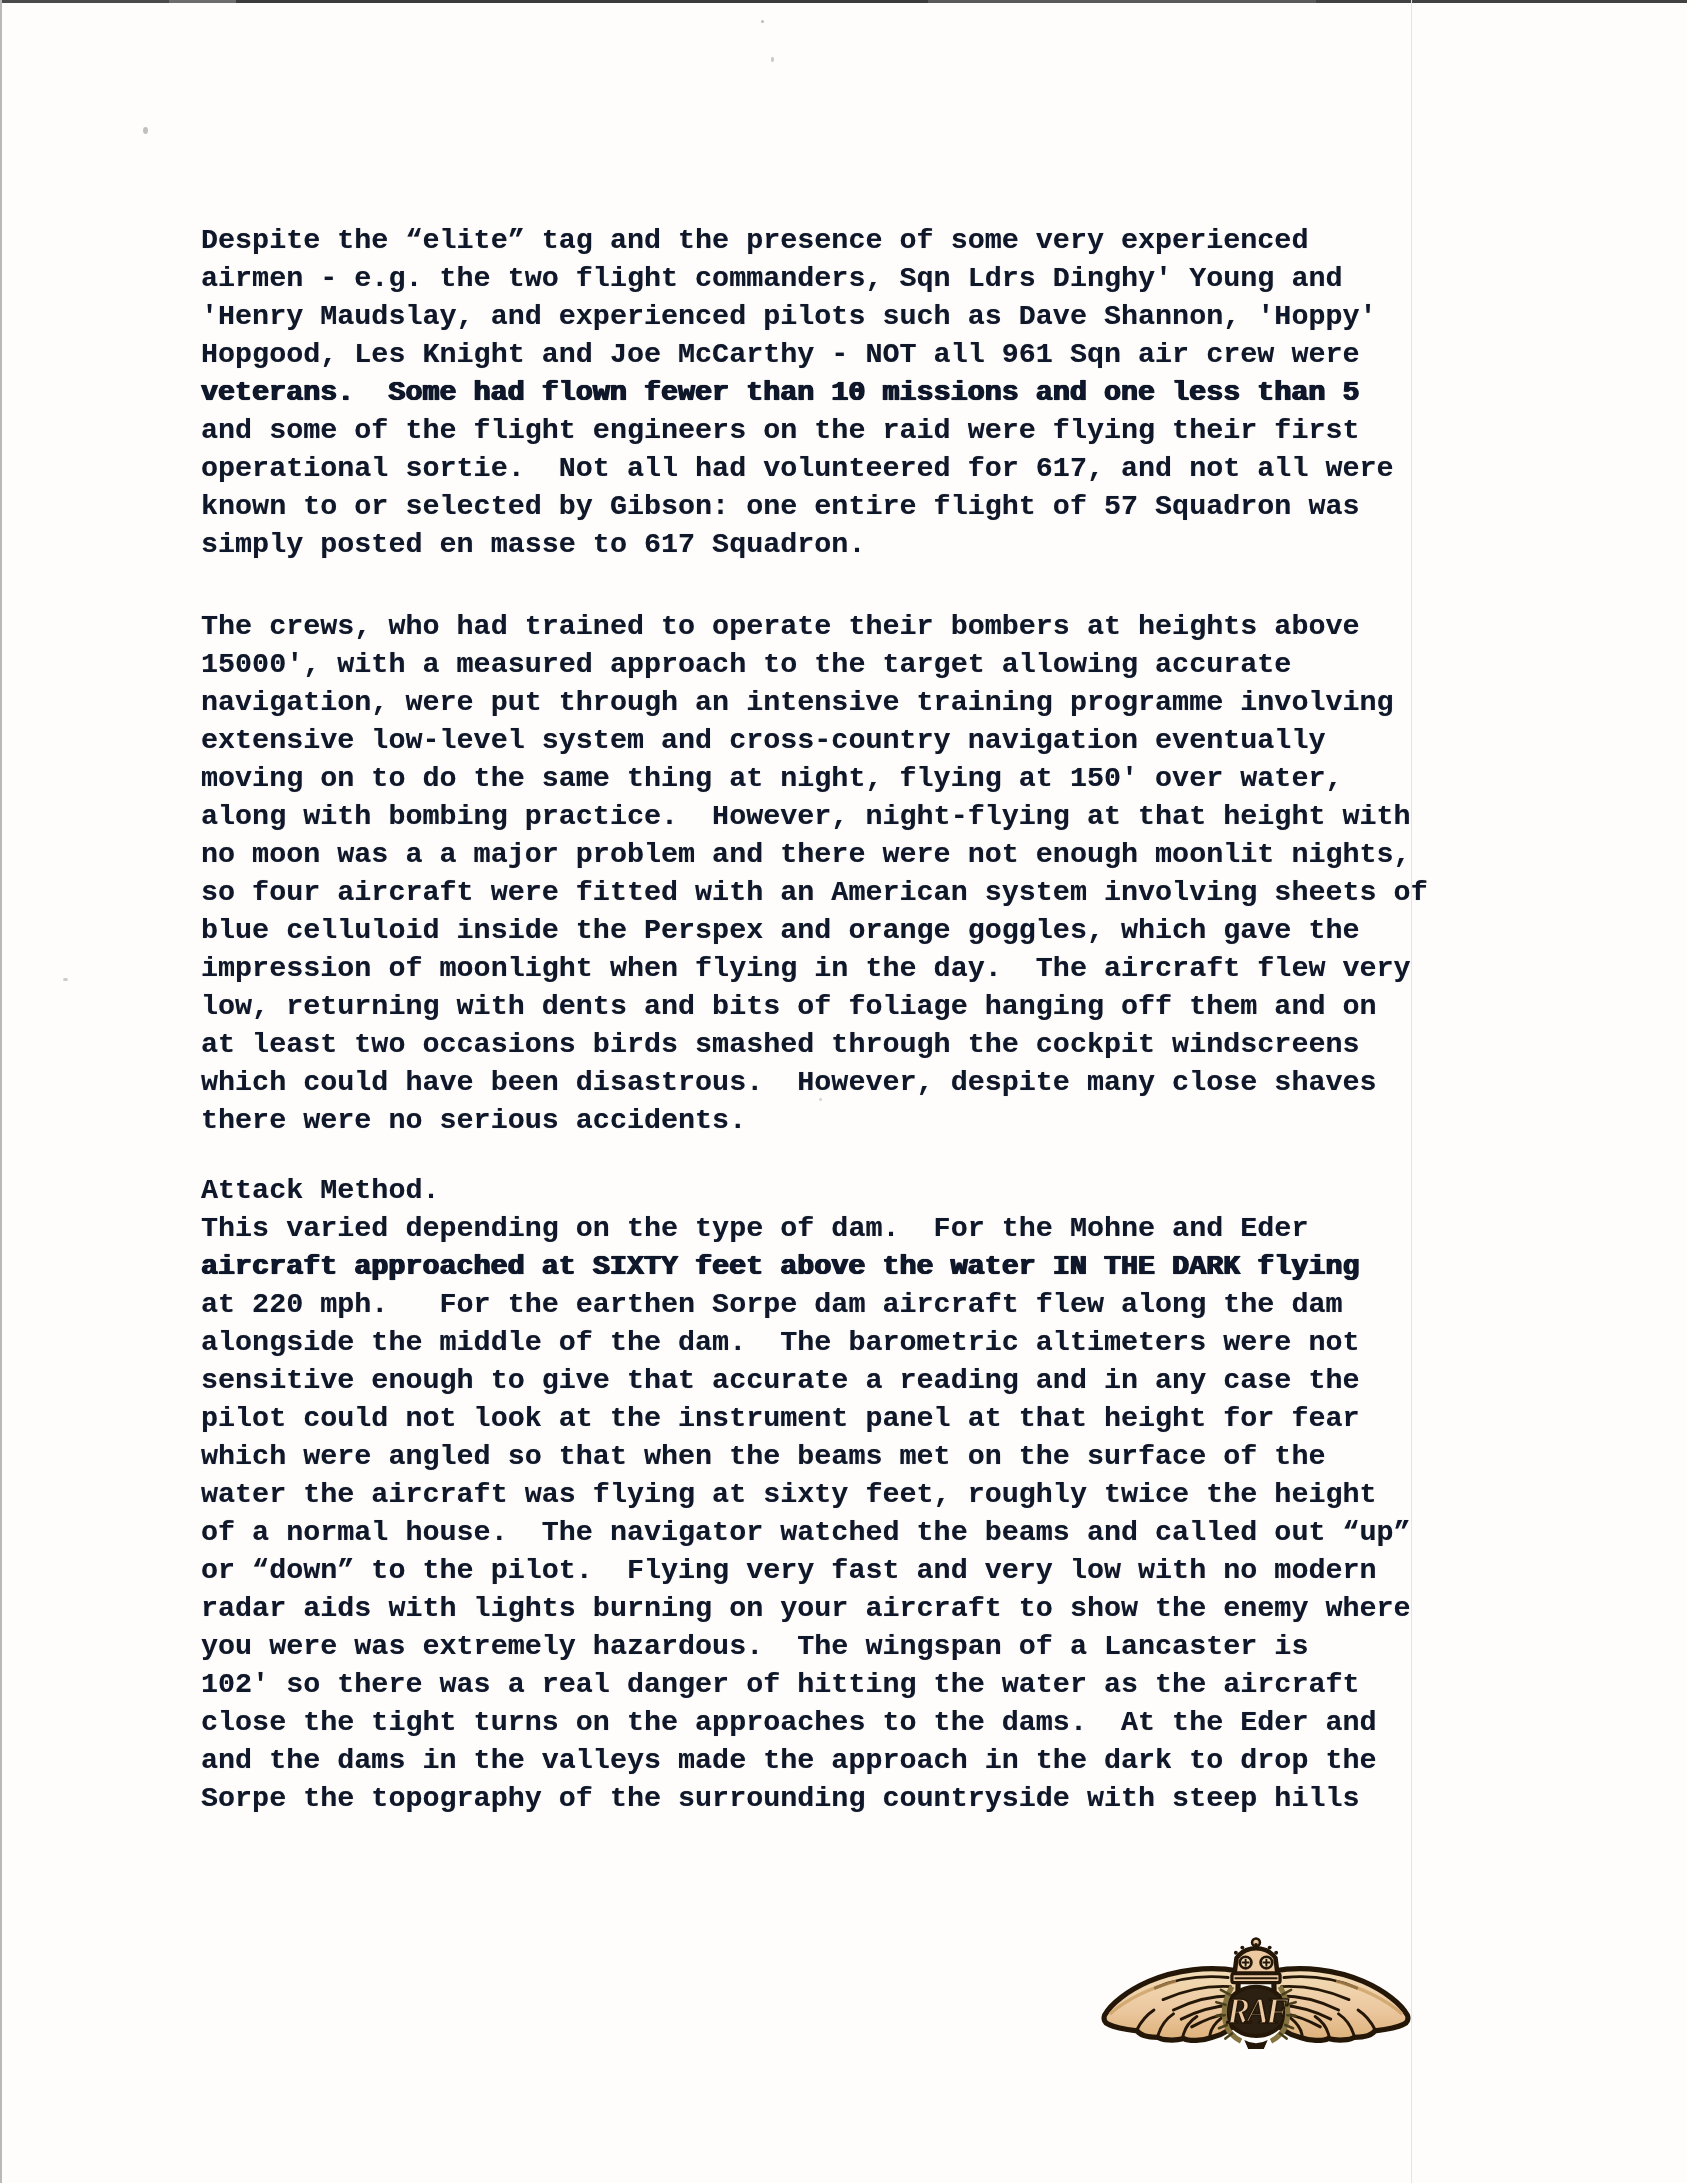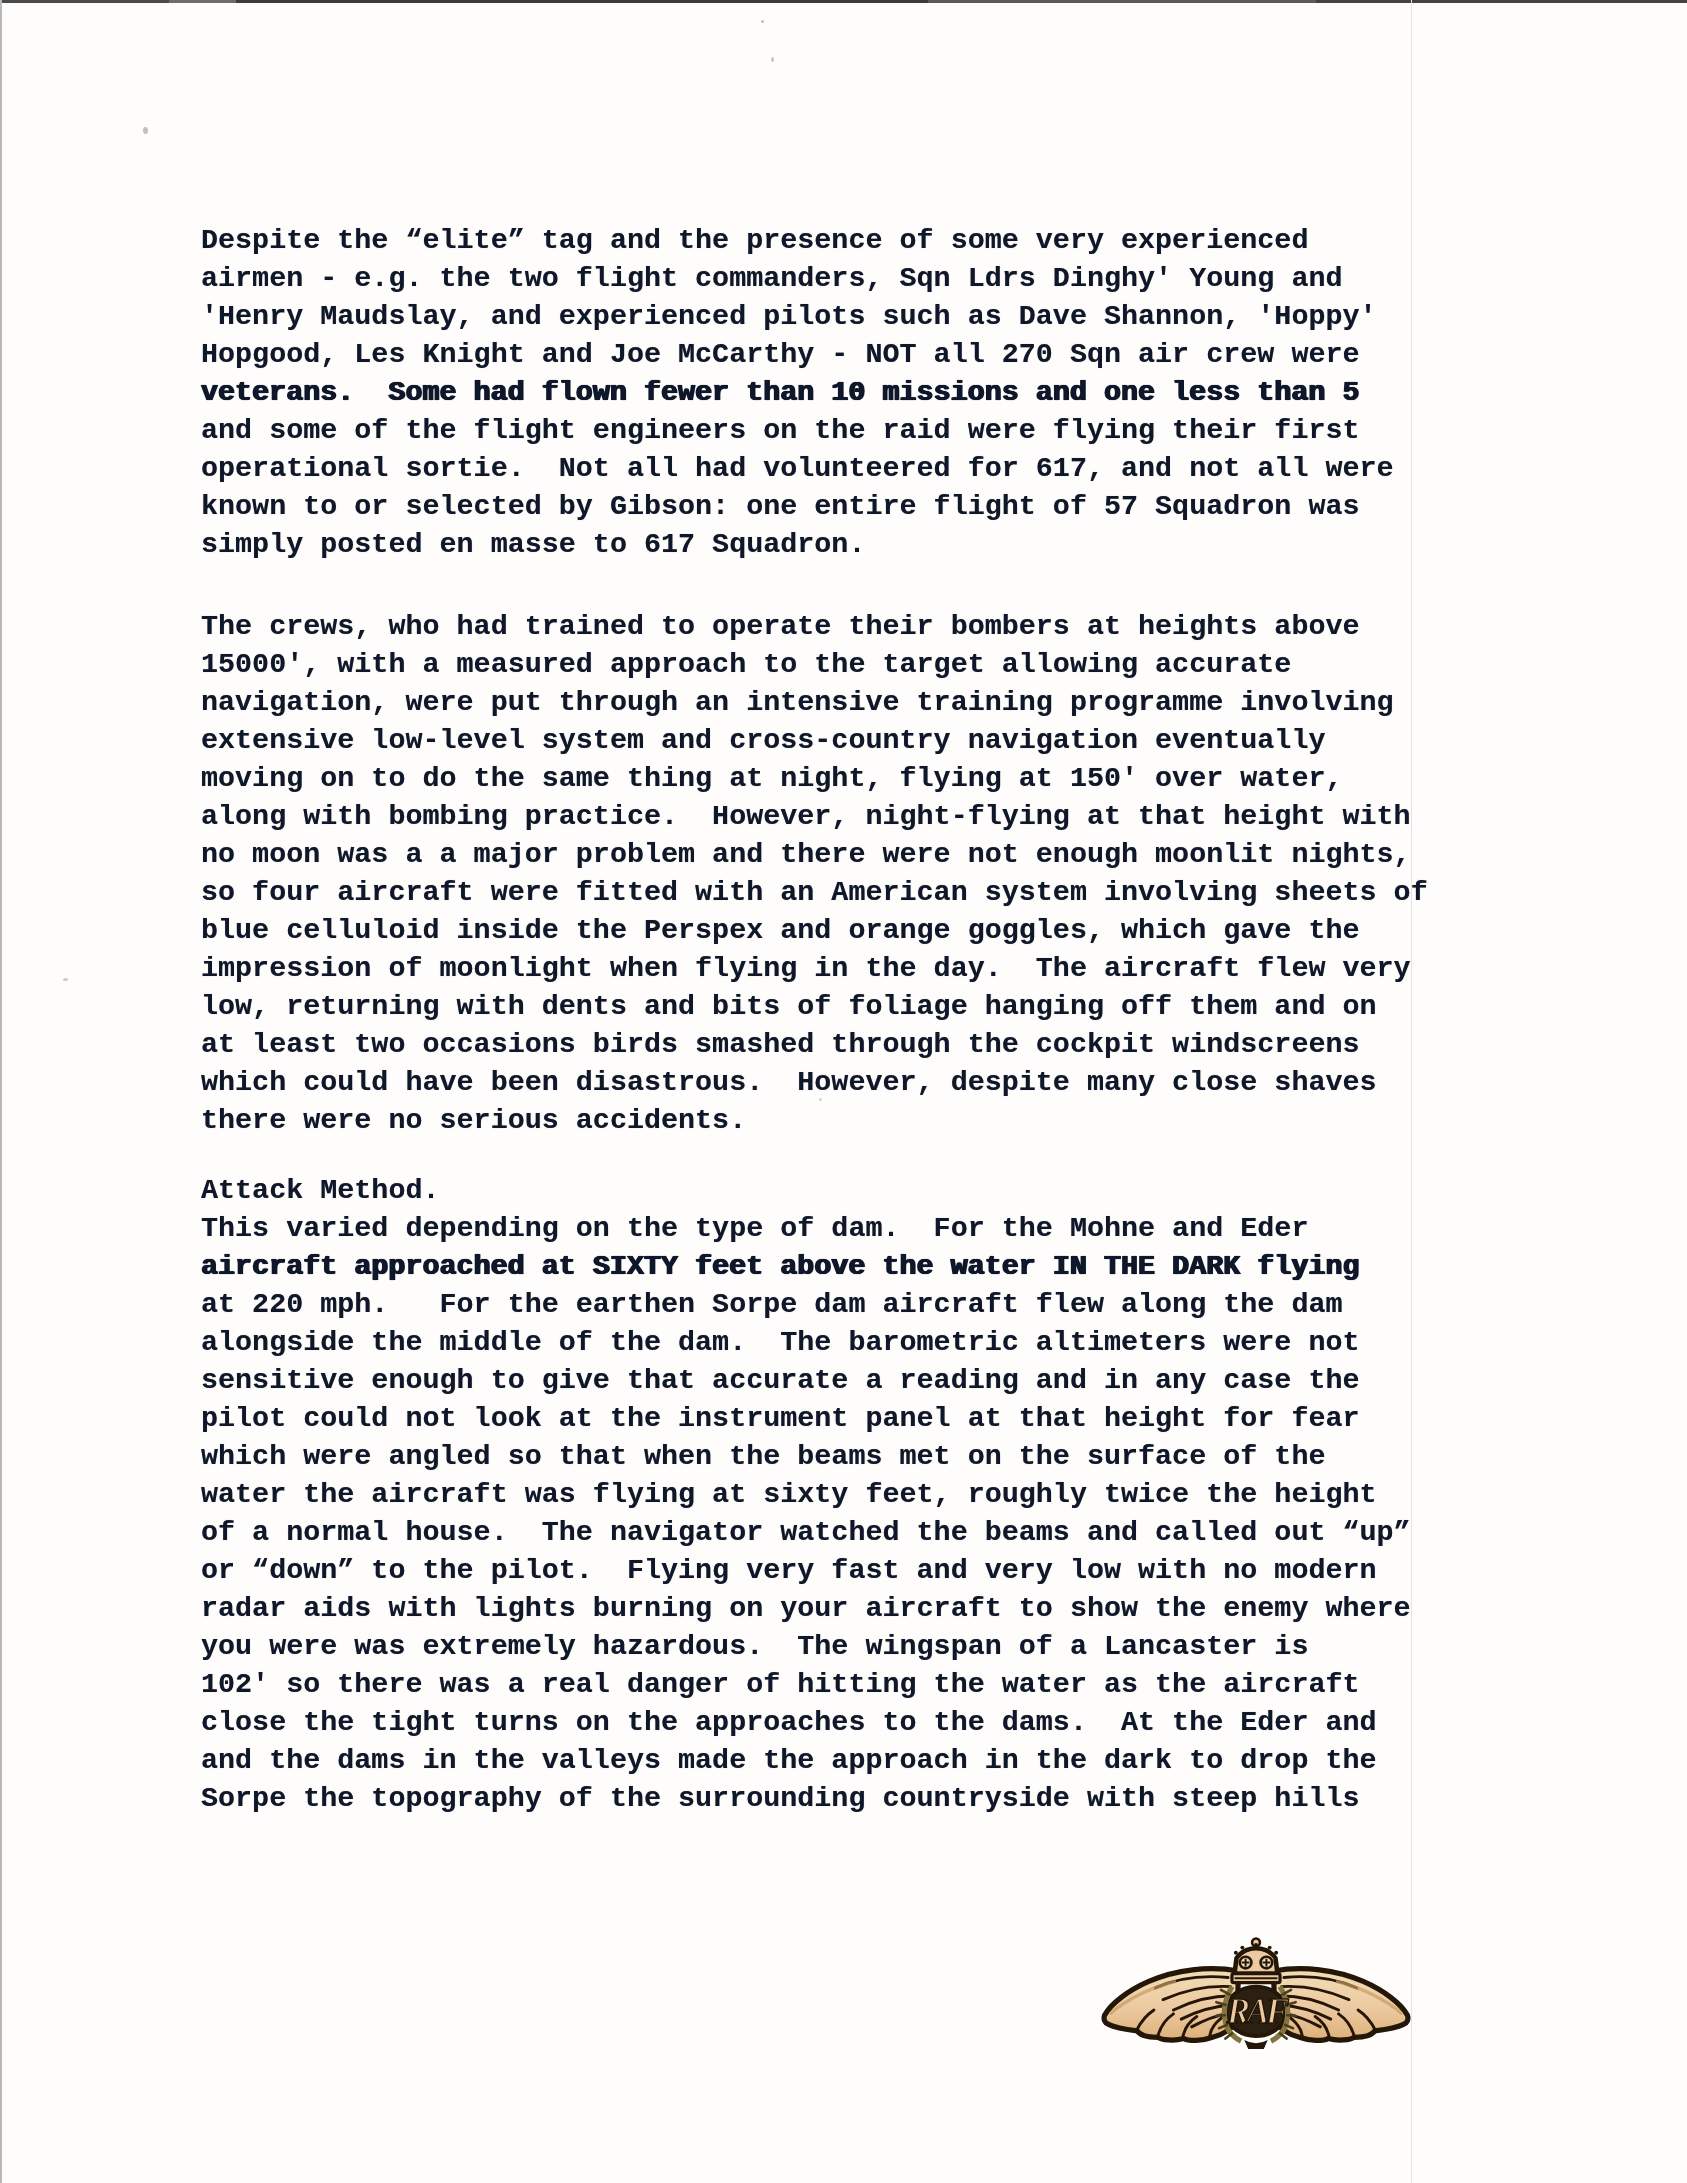--- a/index.html
+++ b/index.html
@@ -62,21 +62,21 @@
   <div class="speck s2"></div>
   <div class="speck s3"></div>
   <div class="speck s4"></div>
   <div class="speck s5"></div>
 
   <div class="text-block">
     <div class="para">
         <div class="tline">Despite the “elite” tag and the presence of some very experienced</div>
         <div class="tline">airmen - e.g. the two flight commanders, Sqn Ldrs Dinghy' Young and</div>
         <div class="tline">'Henry Maudslay, and experienced pilots such as Dave Shannon, 'Hoppy'</div>
-        <div class="tline">Hopgood, Les Knight and Joe McCarthy - NOT all 270 Sqn air crew were</div>
+        <div class="tline">Hopgood, Les Knight and Joe McCarthy - NOT all 961 Sqn air crew were</div>
         <div class="tline dark">veterans.  Some had flown fewer than 10 missions and one less than 5</div>
         <div class="tline">and some of the flight engineers on the raid were flying their first</div>
         <div class="tline">operational sortie.  Not all had volunteered for 617, and not all were</div>
         <div class="tline">known to or selected by Gibson: one entire flight of 57 Squadron was</div>
         <div class="tline">simply posted en masse to 617 Squadron.</div>
       </div>
     <div class="para gap2">
         <div class="tline">The crews, who had trained to operate their bombers at heights above</div>
         <div class="tline">15000', with a measured approach to the target allowing accurate</div>
         <div class="tline">navigation, were put through an intensive training programme involving</div>

